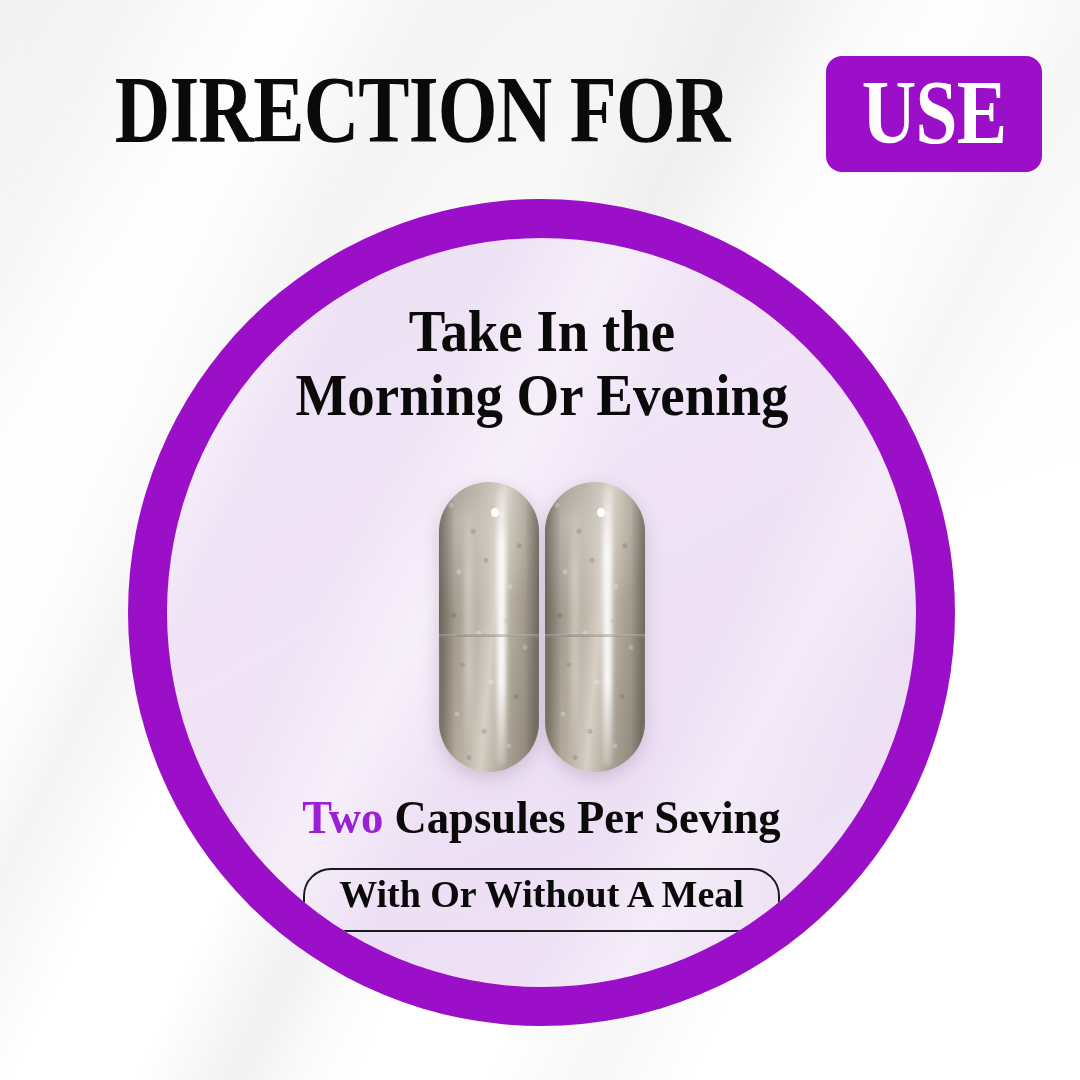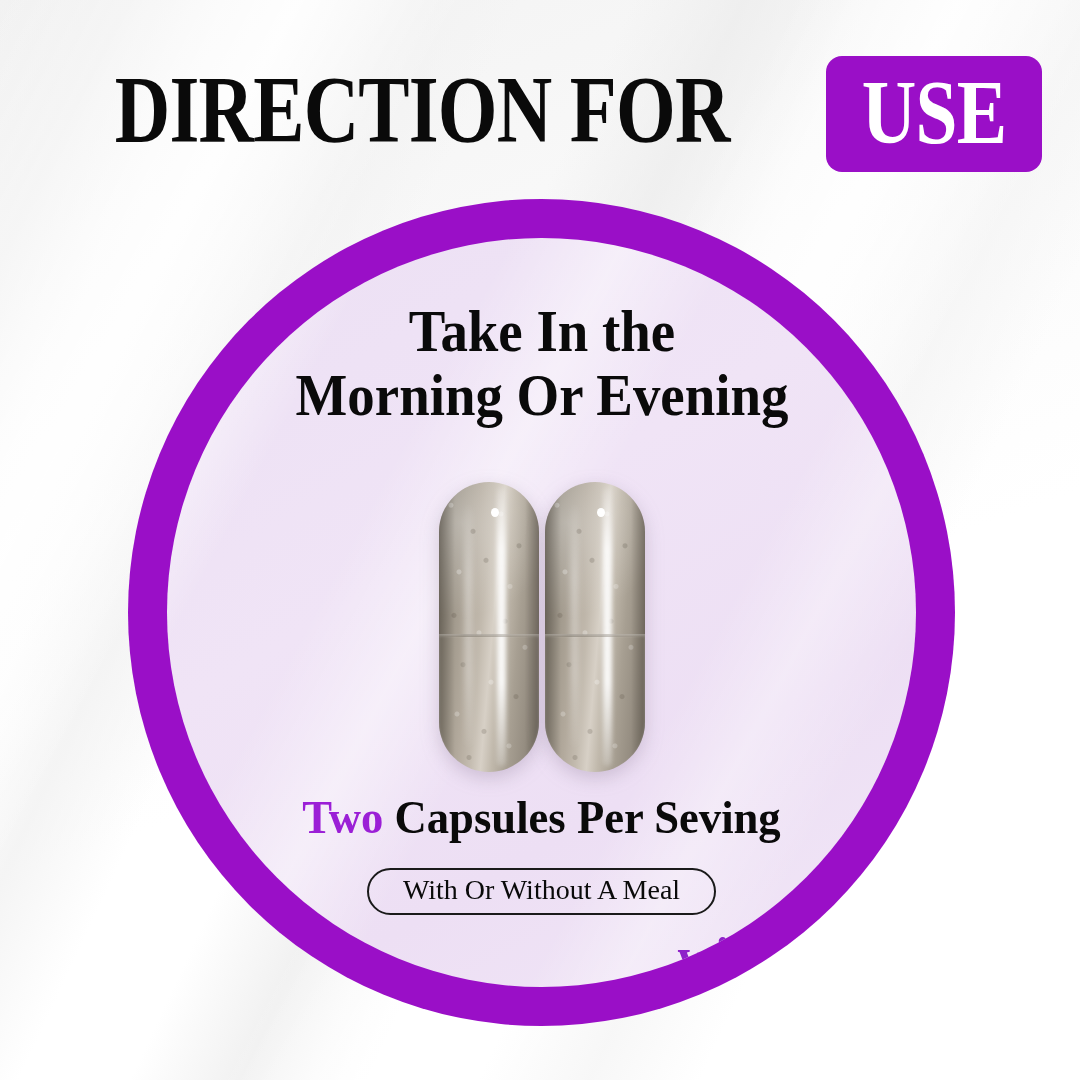--- a/index.html
+++ b/index.html
@@ -204,31 +204,31 @@
   }
   .serving .hl{color:#9b1fd6;}
 
   .meal-wrap{
     position:absolute;left:0;top:630px;width:100%;
     display:flex;justify-content:center;
   }
   .meal-pill{
     border:2px solid #1a1a1a;
     border-radius:28px;
-    padding:5px 34px 9px 34px;
-    font-family:"Liberation Serif", serif;
-    font-weight:400;font-size:28px;line-height:1.05;
+    padding:5px 34px 15px 34px;
+    font-family:"Liberation Serif", serif;
+    font-weight:700;font-size:38px;line-height:1.05;
     color:#0a0a0a;white-space:nowrap;
     background:transparent;
   }
   .water{
     position:absolute;left:0;top:693px;width:100%;
-    text-align:right;
-    font-family:"Liberation Serif", serif;
-    font-weight:700;font-size:52px;line-height:1;
+    text-align:left;
+    font-family:"Liberation Serif", serif;
+    font-weight:700;font-size:36px;line-height:1;
     color:#8e22c9;white-space:nowrap;
   }
 </style>
 </head>
 <body>
 
 <div class="canvas">
   <div class="bg-sheen"></div>
 
   <div class="header">

